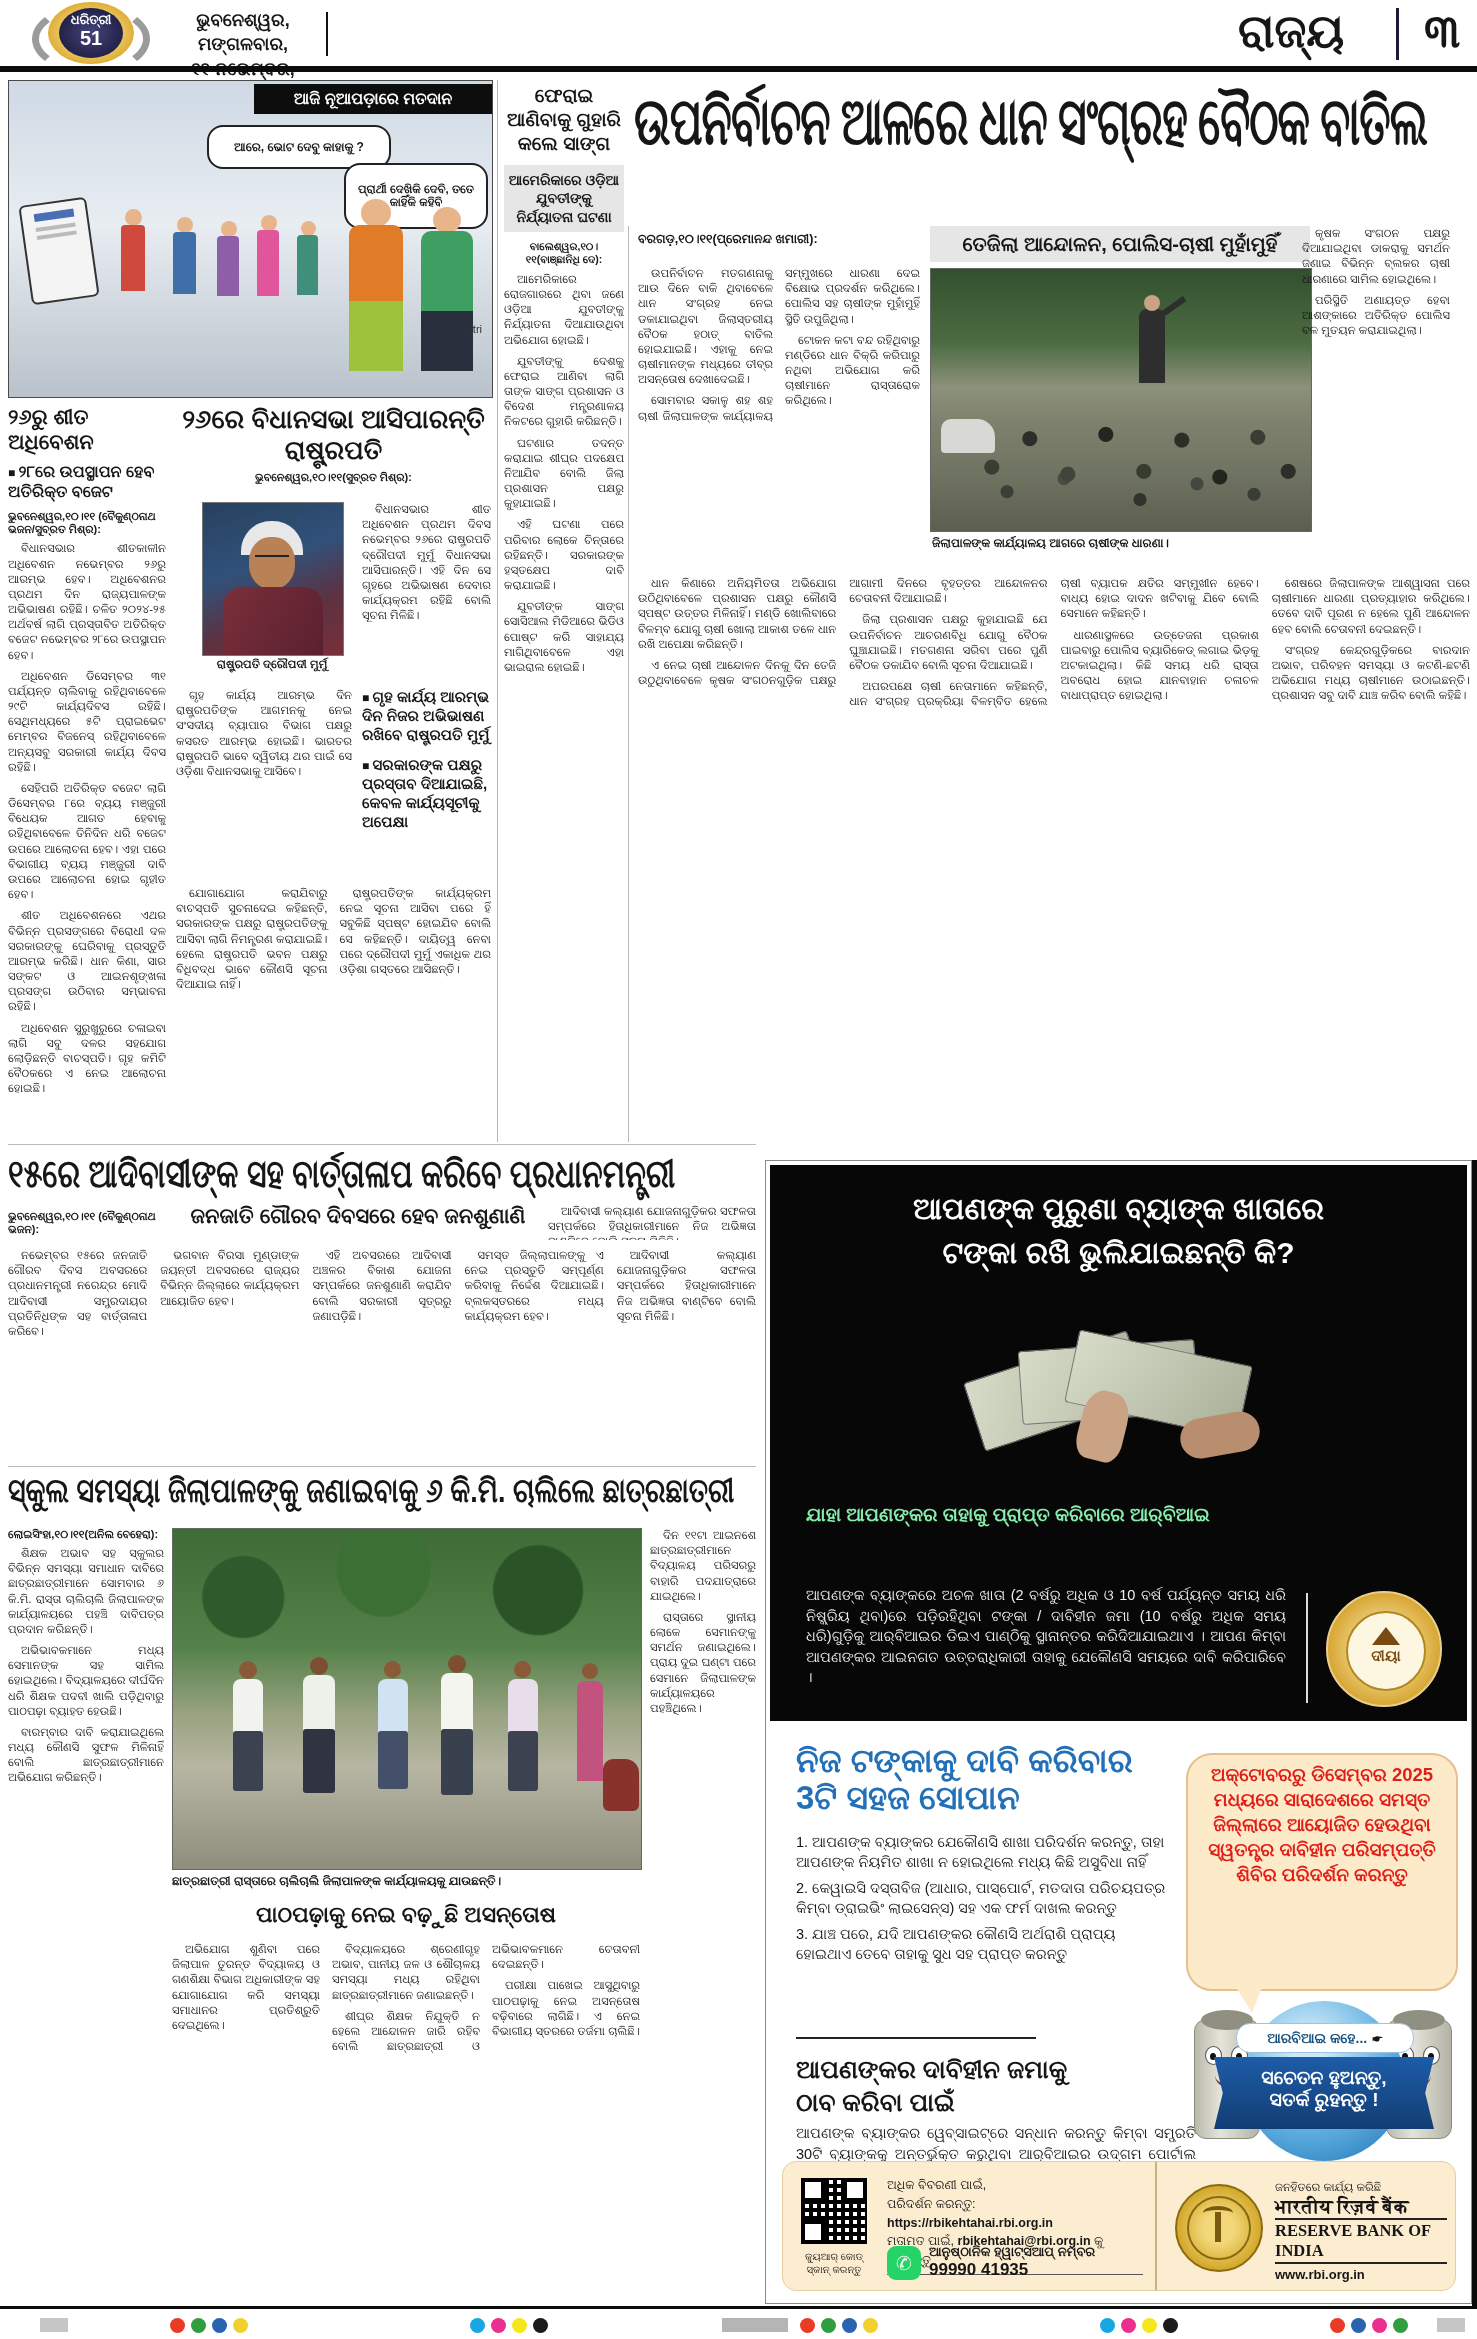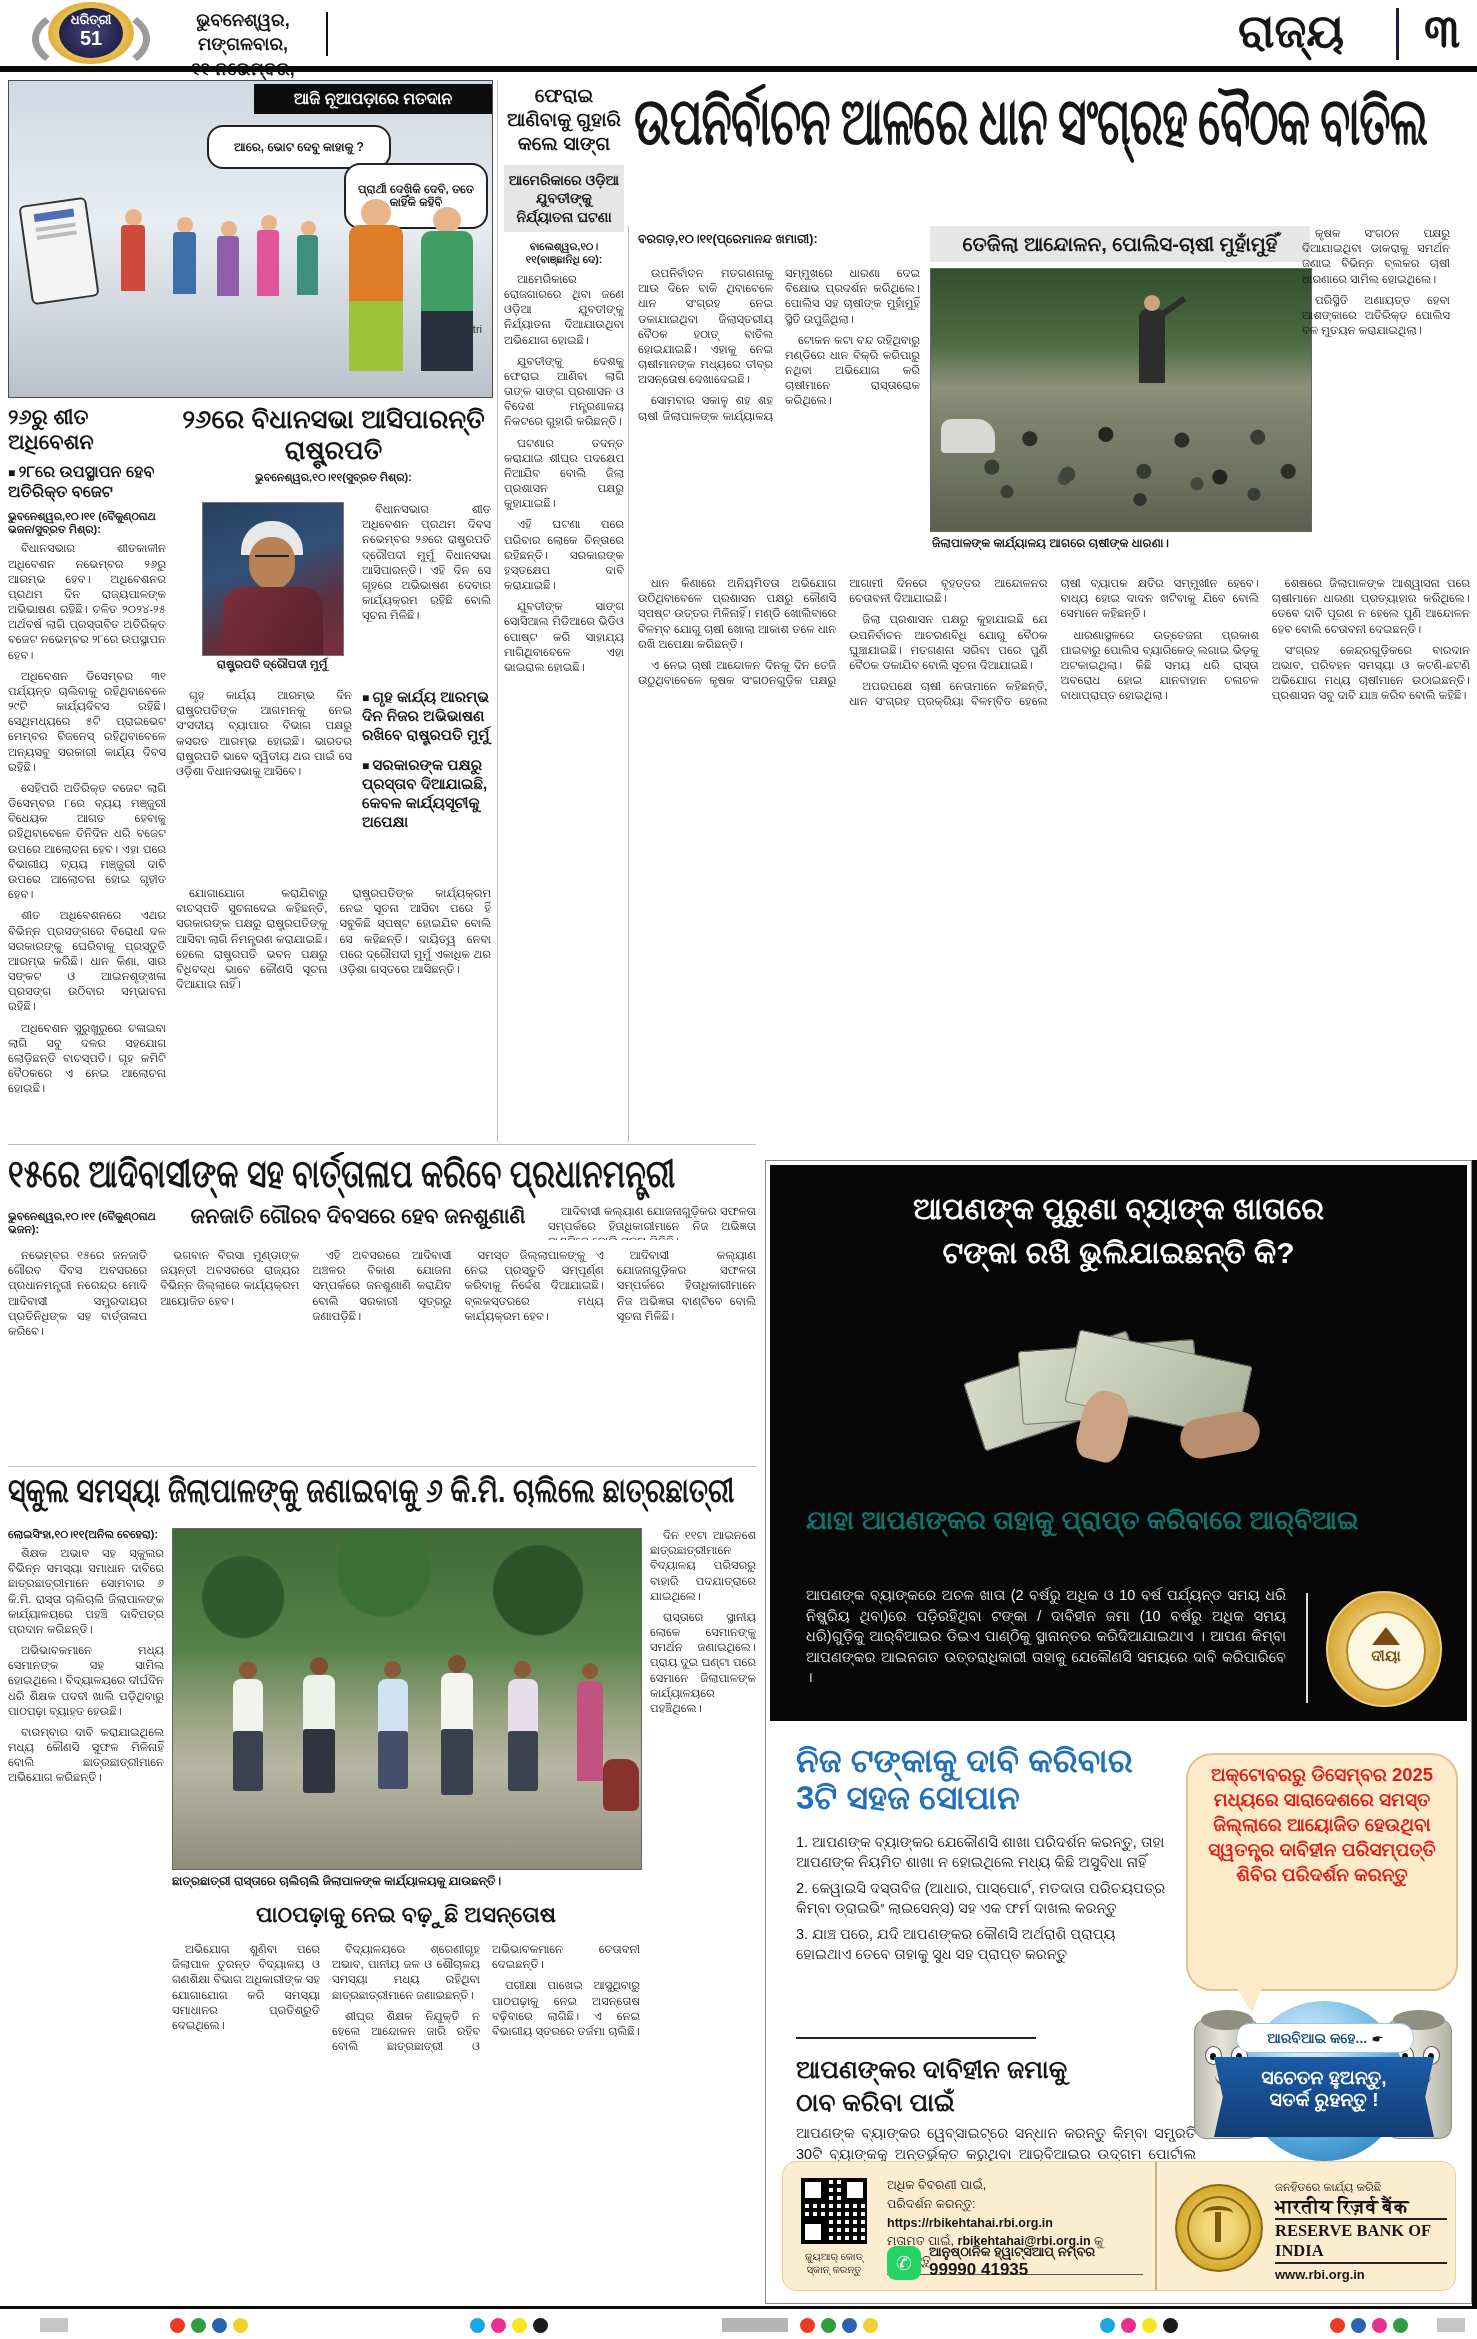--- a/index.html
+++ b/index.html
@@ -303,21 +303,21 @@
         <div>ଟଙ୍କା ରଖି ଭୁଲିଯାଇଛନ୍ତି କି?</div>
       </div>
 
       <div class="abs" style="left:160px;top:130px;width:380px;height:190px;">
         <div class="abs note" style="left:40px;top:60px;width:170px;height:70px;transform:rotate(-18deg);"></div>
         <div class="abs note" style="left:90px;top:50px;width:175px;height:72px;transform:rotate(-4deg);"></div>
         <div class="abs note" style="left:140px;top:52px;width:175px;height:72px;transform:rotate(12deg);"></div>
         <div class="abs" style="left:150px;top:96px;width:46px;height:70px;background:#caa284;border-radius:40% 40% 30% 30%;transform:rotate(14deg);"></div>
         <div class="abs" style="left:250px;top:120px;width:80px;height:40px;background:#b98e6e;border-radius:20px;transform:rotate(-10deg);"></div>
       </div>
-      <div class="abs b" style="left:36px;top:336px;color:#0f766e;font-size:26px;line-height:1.5;">
+      <div class="abs b" style="left:36px;top:336px;color:#86efac;font-size:19px;line-height:1.5;">
         <div>ଯାହା ଆପଣଙ୍କର ତାହାକୁ ପ୍ରାପ୍ତ କରିବାରେ ଆର୍‌ବିଆଇ</div>
       </div>
       <div class="abs" style="left:36px;top:420px;width:480px;color:#f0f0f0;font-size:14.5px;line-height:1.42;text-align:justify;">ଆପଣଙ୍କ ବ୍ୟାଙ୍କରେ ଅଚଳ ଖାତା (2 ବର୍ଷରୁ ଅଧିକ ଓ 10 ବର୍ଷ ପର୍ଯ୍ୟନ୍ତ ସମୟ ଧରି ନିଷ୍କ୍ରିୟ ଥିବା)ରେ ପଡ଼ିରହିଥିବା ଟଙ୍କା / ଦାବିହୀନ ଜମା (10 ବର୍ଷରୁ ଅଧିକ ସମୟ ଧରି)ଗୁଡ଼ିକୁ ଆର୍‌ବିଆଇର ଡିଇଏ ପାଣ୍ଠିକୁ ସ୍ଥାନାନ୍ତର କରିଦିଆଯାଇଥାଏ । ଆପଣ କିମ୍ବା ଆପଣଙ୍କର ଆଇନଗତ ଉତ୍ତରାଧିକାରୀ ତାହାକୁ ଯେକୌଣସି ସମୟରେ ଦାବି କରିପାରିବେ ।</div>
       <div class="abs" style="left:536px;top:428px;width:2px;height:110px;background:#ddd;"></div>
       <div class="abs" style="left:556px;top:426px;width:112px;height:112px;border-radius:50%;background:radial-gradient(#f6e3a6 20%,#d8a734 70%,#a87a12);border:2px solid #e9d08a;">
         <div class="abs" style="left:18px;top:18px;width:76px;height:76px;background:#fdf6e0;border-radius:50%;border:2px solid #b2871e;text-align:center;">
           <div style="width:0;height:0;margin:14px auto 2px;border-left:14px solid transparent;border-right:14px solid transparent;border-bottom:18px solid #7a4a12;"></div>
           <div class="b" style="color:#7a4a12;font-size:15px;">ଦୀୟା</div>
         </div>
       </div>
@@ -364,21 +364,21 @@
       <div class="eye" style="left:36px;top:26px;">
           <div class="pupil"></div>
         </div>
       <div class="abs" style="left:20px;top:52px;width:24px;height:12px;border-bottom:3px solid #7a3b32;border-radius:0 0 12px 12px;"></div>
     </div>
     <div class="abs" style="left:478px;top:840px;width:160px;height:160px;border-radius:50%;background:radial-gradient(circle at 40% 30%,#cfe9fa 10%,#5fb0e0 55%,#1d6fb2);"></div>
     <div class="abs ctr" style="left:470px;top:862px;width:176px;height:28px;background:#fff;border:1px solid #9cc4e2;border-radius:14px;line-height:28px;">
       <span class="b" style="color:#16517e;font-size:14px;">ଆରବିଆଇ କହେ...</span>
       <span style="font-size:14px;">☛</span>
     </div>
-    <div class="abs ribbon ctr" style="left:448px;top:896px;width:220px;height:80px;padding-top:10px;box-sizing:border-box;">
+    <div class="abs ribbon ctr" style="left:448px;top:896px;width:220px;height:72px;padding-top:10px;box-sizing:border-box;">
       <div class="b" style="font-size:19px;">ସଚେତନ ହୁଅନ୍ତୁ,</div>
       <div class="b" style="font-size:19px;">ସତର୍କ ରୁହନ୍ତୁ !</div>
     </div>
 
     <div class="abs cream" style="left:16px;top:1000px;width:672px;height:128px;">
       <div class="abs qr" style="left:18px;top:16px;width:66px;height:66px;">
         <div class="qr-eye" style="left:0;top:0;"></div>
         <div class="qr-eye" style="right:0;top:0;"></div>
         <div class="qr-eye" style="left:0;bottom:0;"></div>
       </div>

